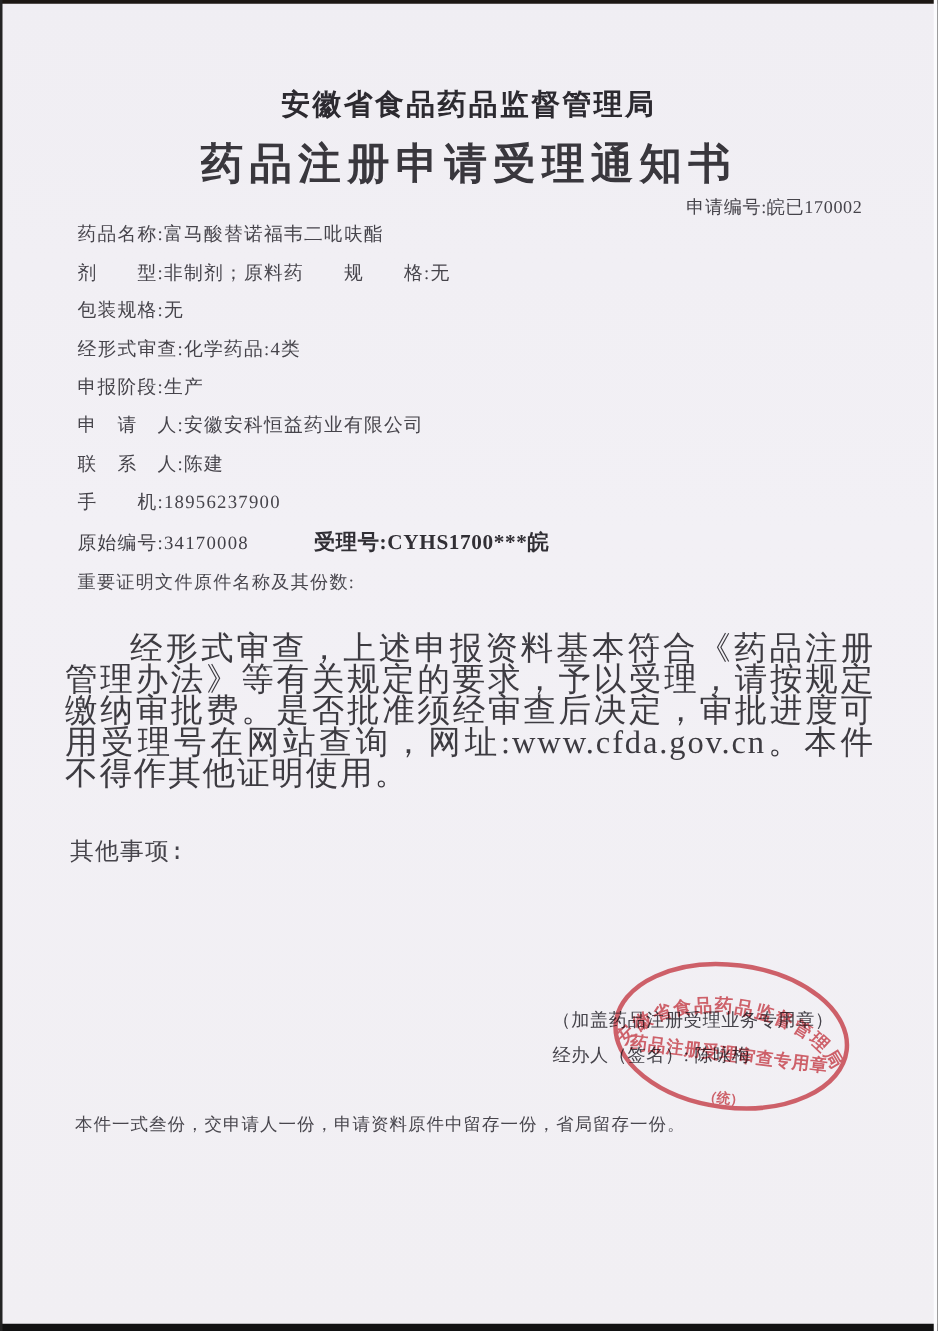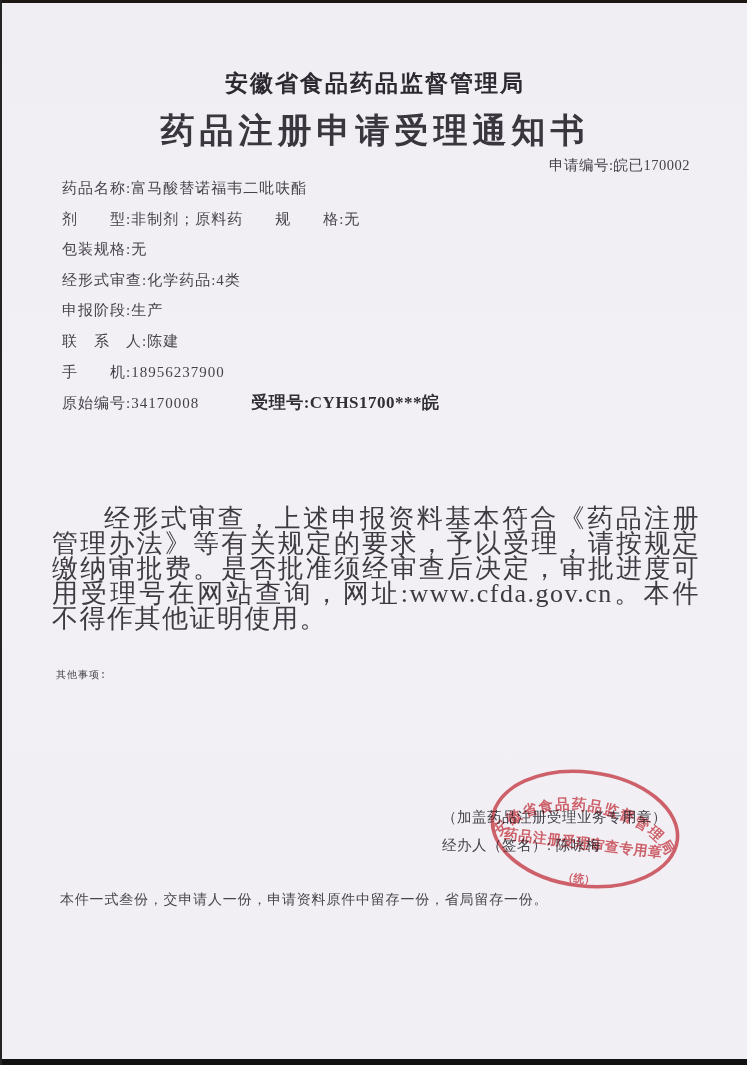--- a/index.html
+++ b/index.html
@@ -52,21 +52,21 @@
   .docs-line { font-size: 14.5px; line-height: 30px; letter-spacing: 1px; color: #4a484f; }
 
   .body-par {
     position: absolute; top: 506px; left: 52px; right: 50px;
     font-size: 26px; line-height: 25px; letter-spacing: 1.5px;
     text-indent: 2em; text-align: justify;
     color: #3d3b41;
   }
   .other-items {
     position: absolute; top: 668px; left: 56px;
-    font-size: 10px; letter-spacing: 1px; color: #46444b; font-family: Liberation Mono, monospace;
+    font-size: 19px; letter-spacing: 1px; color: #46444b; font-family: Liberation Mono, monospace;
   }
 
   .sign-block {
     position: absolute; top: 810px; left: 442px; width: 250px;
     font-size: 14.5px; letter-spacing: 0.5px; color: #45434a;
   }
   .sign-line { line-height: 15px; white-space: pre; }
   .sign-handler { margin-top: 13px; }
   .sign-date { margin-top: 13px; padding-left: 68px; font-size: 15px; }
 
@@ -92,23 +92,25 @@
   <div class="agency">安徽省食品药品监督管理局</div>
   <div class="doc-title">药品注册申请受理通知书</div>
   <div class="app-no">申请编号:皖已170002</div>
 
   <div class="fields">
     <div class="field-line">药品名称:富马酸替诺福韦二吡呋酯</div>
     <div class="field-line">剂　　型:非制剂；原料药　　规　　格:无</div>
     <div class="field-line">包装规格:无</div>
     <div class="field-line">经形式审查:化学药品:4类</div>
     <div class="field-line">申报阶段:生产</div>
+    <div class="field-line">申　请　人:安徽安科恒益药业有限公司</div>
     <div class="field-line">联　系　人:陈建</div>
     <div class="field-line">手　　机:18956237900</div>
     <div class="serial-line"><span>原始编号:34170008</span><span class="serial-gap"></span><span class="acceptance-no">受理号:CYHS1700***皖</span></div>
+    <div class="docs-line">重要证明文件原件名称及其份数:</div>
   </div>
 
   <div class="body-par">经形式审查，上述申报资料基本符合《药品注册管理办法》等有关规定的要求，予以受理，请按规定缴纳审批费。是否批准须经审查后决定，审批进度可用受理号在网站查询，网址:www.cfda.gov.cn。本件不得作其他证明使用。</div>
 
   <div class="other-items">其他事项:</div>
 
   <div class="sign-block">
     <div class="sign-line">（加盖药品注册受理业务专用章）</div>
     <div class="sign-line sign-handler">经办人（签名）: 陈咏梅</div>
   </div>

